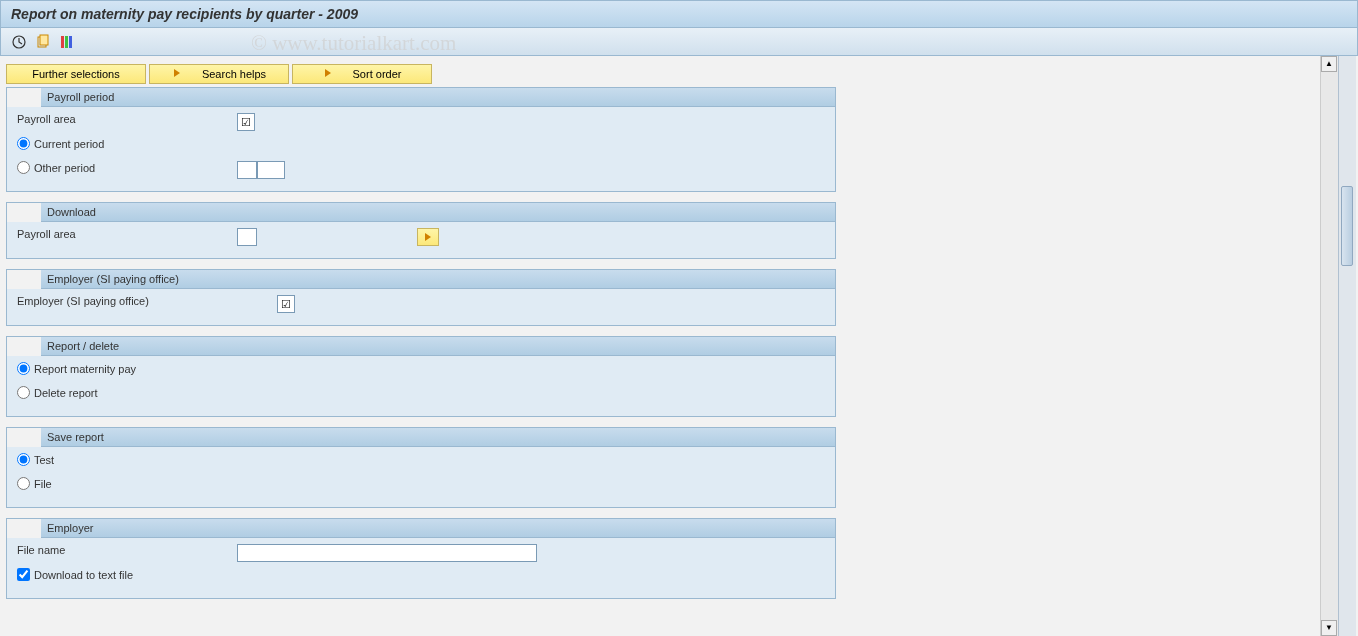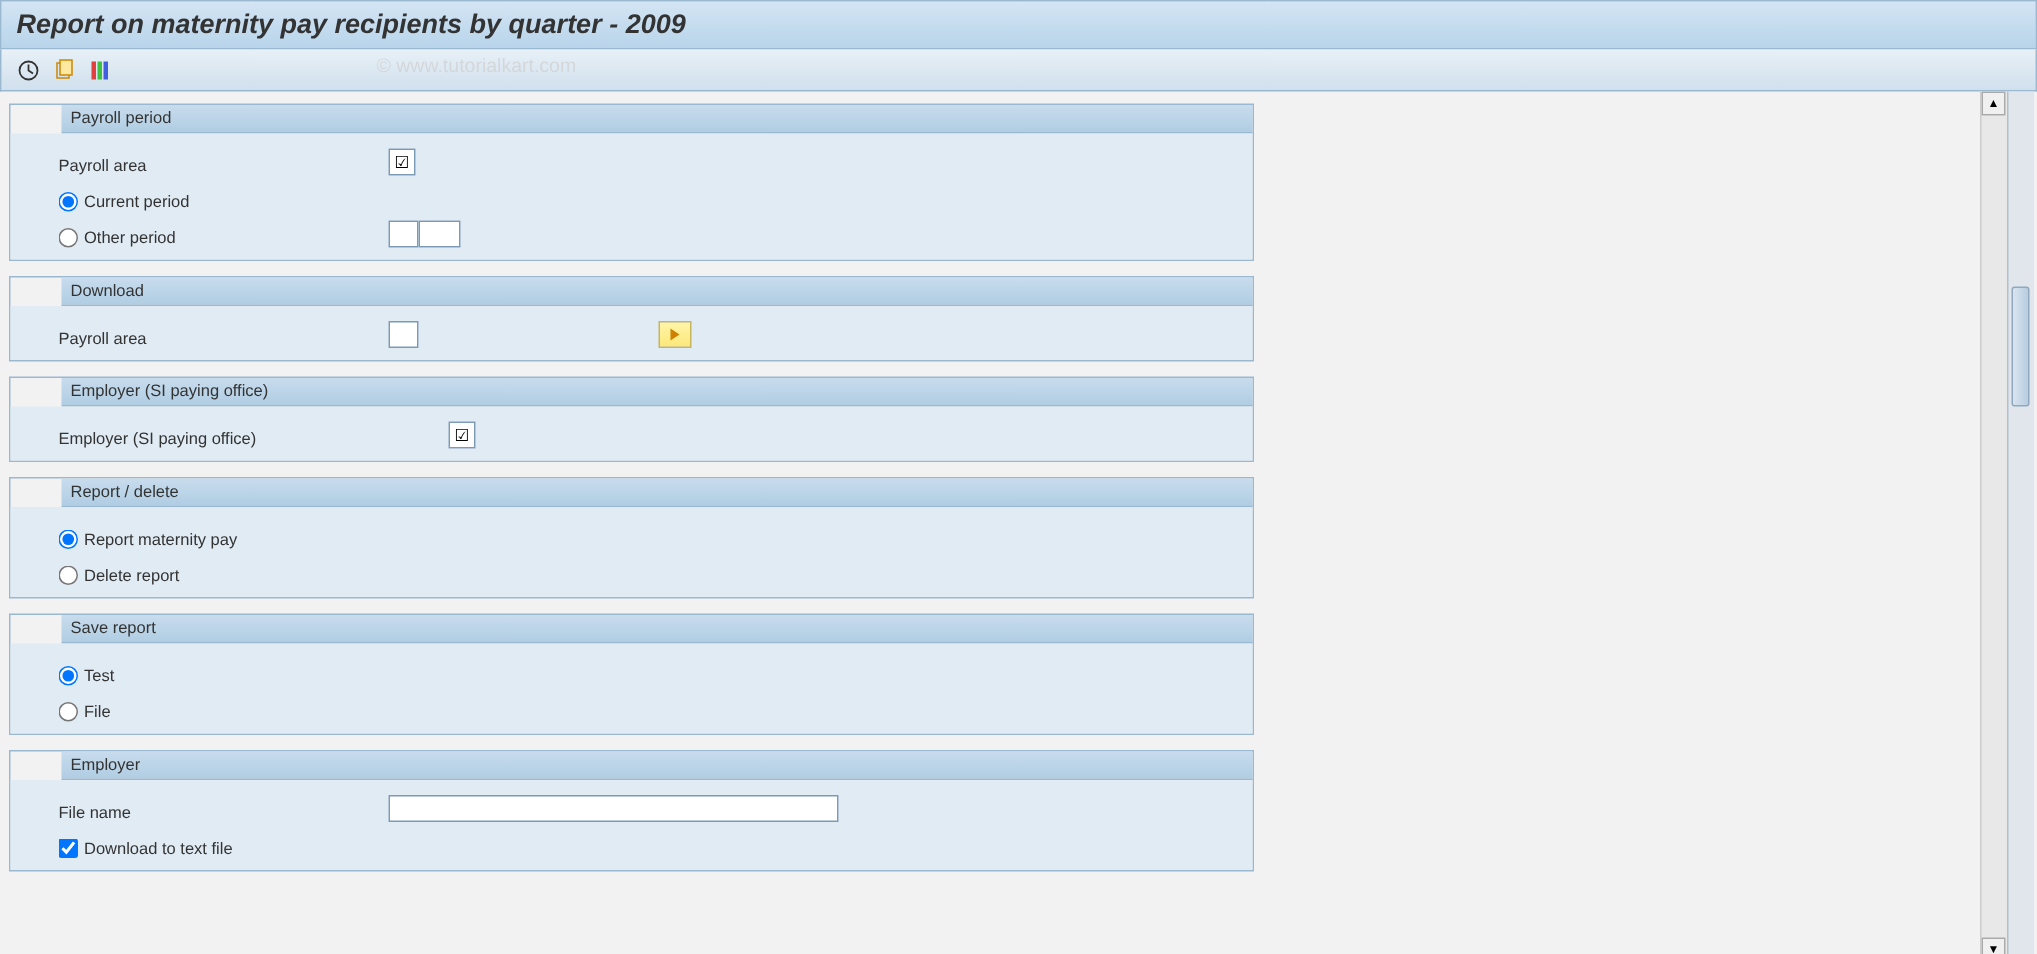--- a/index.html
+++ b/index.html
@@ -15,21 +15,21 @@
       height: 636px;
       overflow: hidden;
       position: relative;
     }
     .title-bar {
       background: linear-gradient(to bottom, #d4e5f4, #b8d4ea);
       border: 1px solid #9ab8d0;
       padding: 5px 10px;
       font-weight: bold;
       font-style: italic;
-      font-size: 18px;
+      font-size: 14px;
       color: #333;
     }
     .toolbar {
       background: linear-gradient(to bottom, #e8f0f7, #d0e0ed);
       border: 1px solid #9ab8d0;
       border-top: none;
       padding: 4px 10px;
       height: 28px;
       display: flex;
       align-items: center;
@@ -42,22 +42,22 @@
       cursor: pointer;
       display: inline-flex;
       align-items: center;
       justify-content: center;
     }
     .watermark {
       position: absolute;
       left: 250px;
       top: 3px;
       color: #d0d0d0;
-      font-size: 13px;
-      font-family: Liberation Sans, sans-serif;
+      font-size: 21px;
+      font-family: Liberation Serif, serif;
       opacity: 0.7;
       pointer-events: none;
     }
     .content-area {
       display: flex;
       height: calc(636px - 56px);
     }
     .main-panel {
       flex: 0 0 auto;
       width: 1320px;
@@ -117,24 +117,23 @@
       color: #333;
       border-bottom: 1px solid #9ab8d0;
       margin-left: 34px;
     }
     .group-body {
       background: #e0ebf4;
       padding: 6px 10px;
     }
     .form-row {
       display: flex;
-      align-items: flex-end;
+      align-items: flex-start;
       height: 22px;
       margin-bottom: 2px;
-      margin-left: 22px;
     }
     .form-label {
       width: 220px;
       font-size: 11px;
       color: #333;
       display: flex;
       align-items: center;
     }
     .form-label input[type="radio"],
     .form-label input[type="checkbox"] {
@@ -228,20 +227,41 @@
       <rect x="6" y="2" width="3" height="12" fill="#40c040"></rect>
       <rect x="10" y="2" width="3" height="12" fill="#4060e0"></rect>
     </svg>
   </span>
   <span class="watermark">© www.tutorialkart.com</span>
 </div>
 
 <div class="content-area">
   <div class="main-panel">
 
+    <div class="button-row">
+      <button class="yellow-btn">
+        <span>Further selections</span>
+      </button>
+      <button class="yellow-btn">
+        <span class="arrow">
+          <svg width="10" height="10" viewBox="0 0 10 10">
+              <path d="M2 1 L8 5 L2 9 Z" fill="#d08000"></path>
+            </svg>
+        </span>
+        <span>Search helps</span>
+      </button>
+      <button class="yellow-btn">
+        <span class="arrow">
+          <svg width="10" height="10" viewBox="0 0 10 10">
+              <path d="M2 1 L8 5 L2 9 Z" fill="#d08000"></path>
+            </svg>
+        </span>
+        <span>Sort order</span>
+      </button>
+    </div>
 
     <div class="group-box">
       <div class="group-header">Payroll period</div>
       <div class="group-body">
         <div class="form-row">
           <span class="form-label">Payroll area</span>
           <span class="check-indicator">☑</span>
         </div>
         <div class="form-row">
           <label class="form-label">

